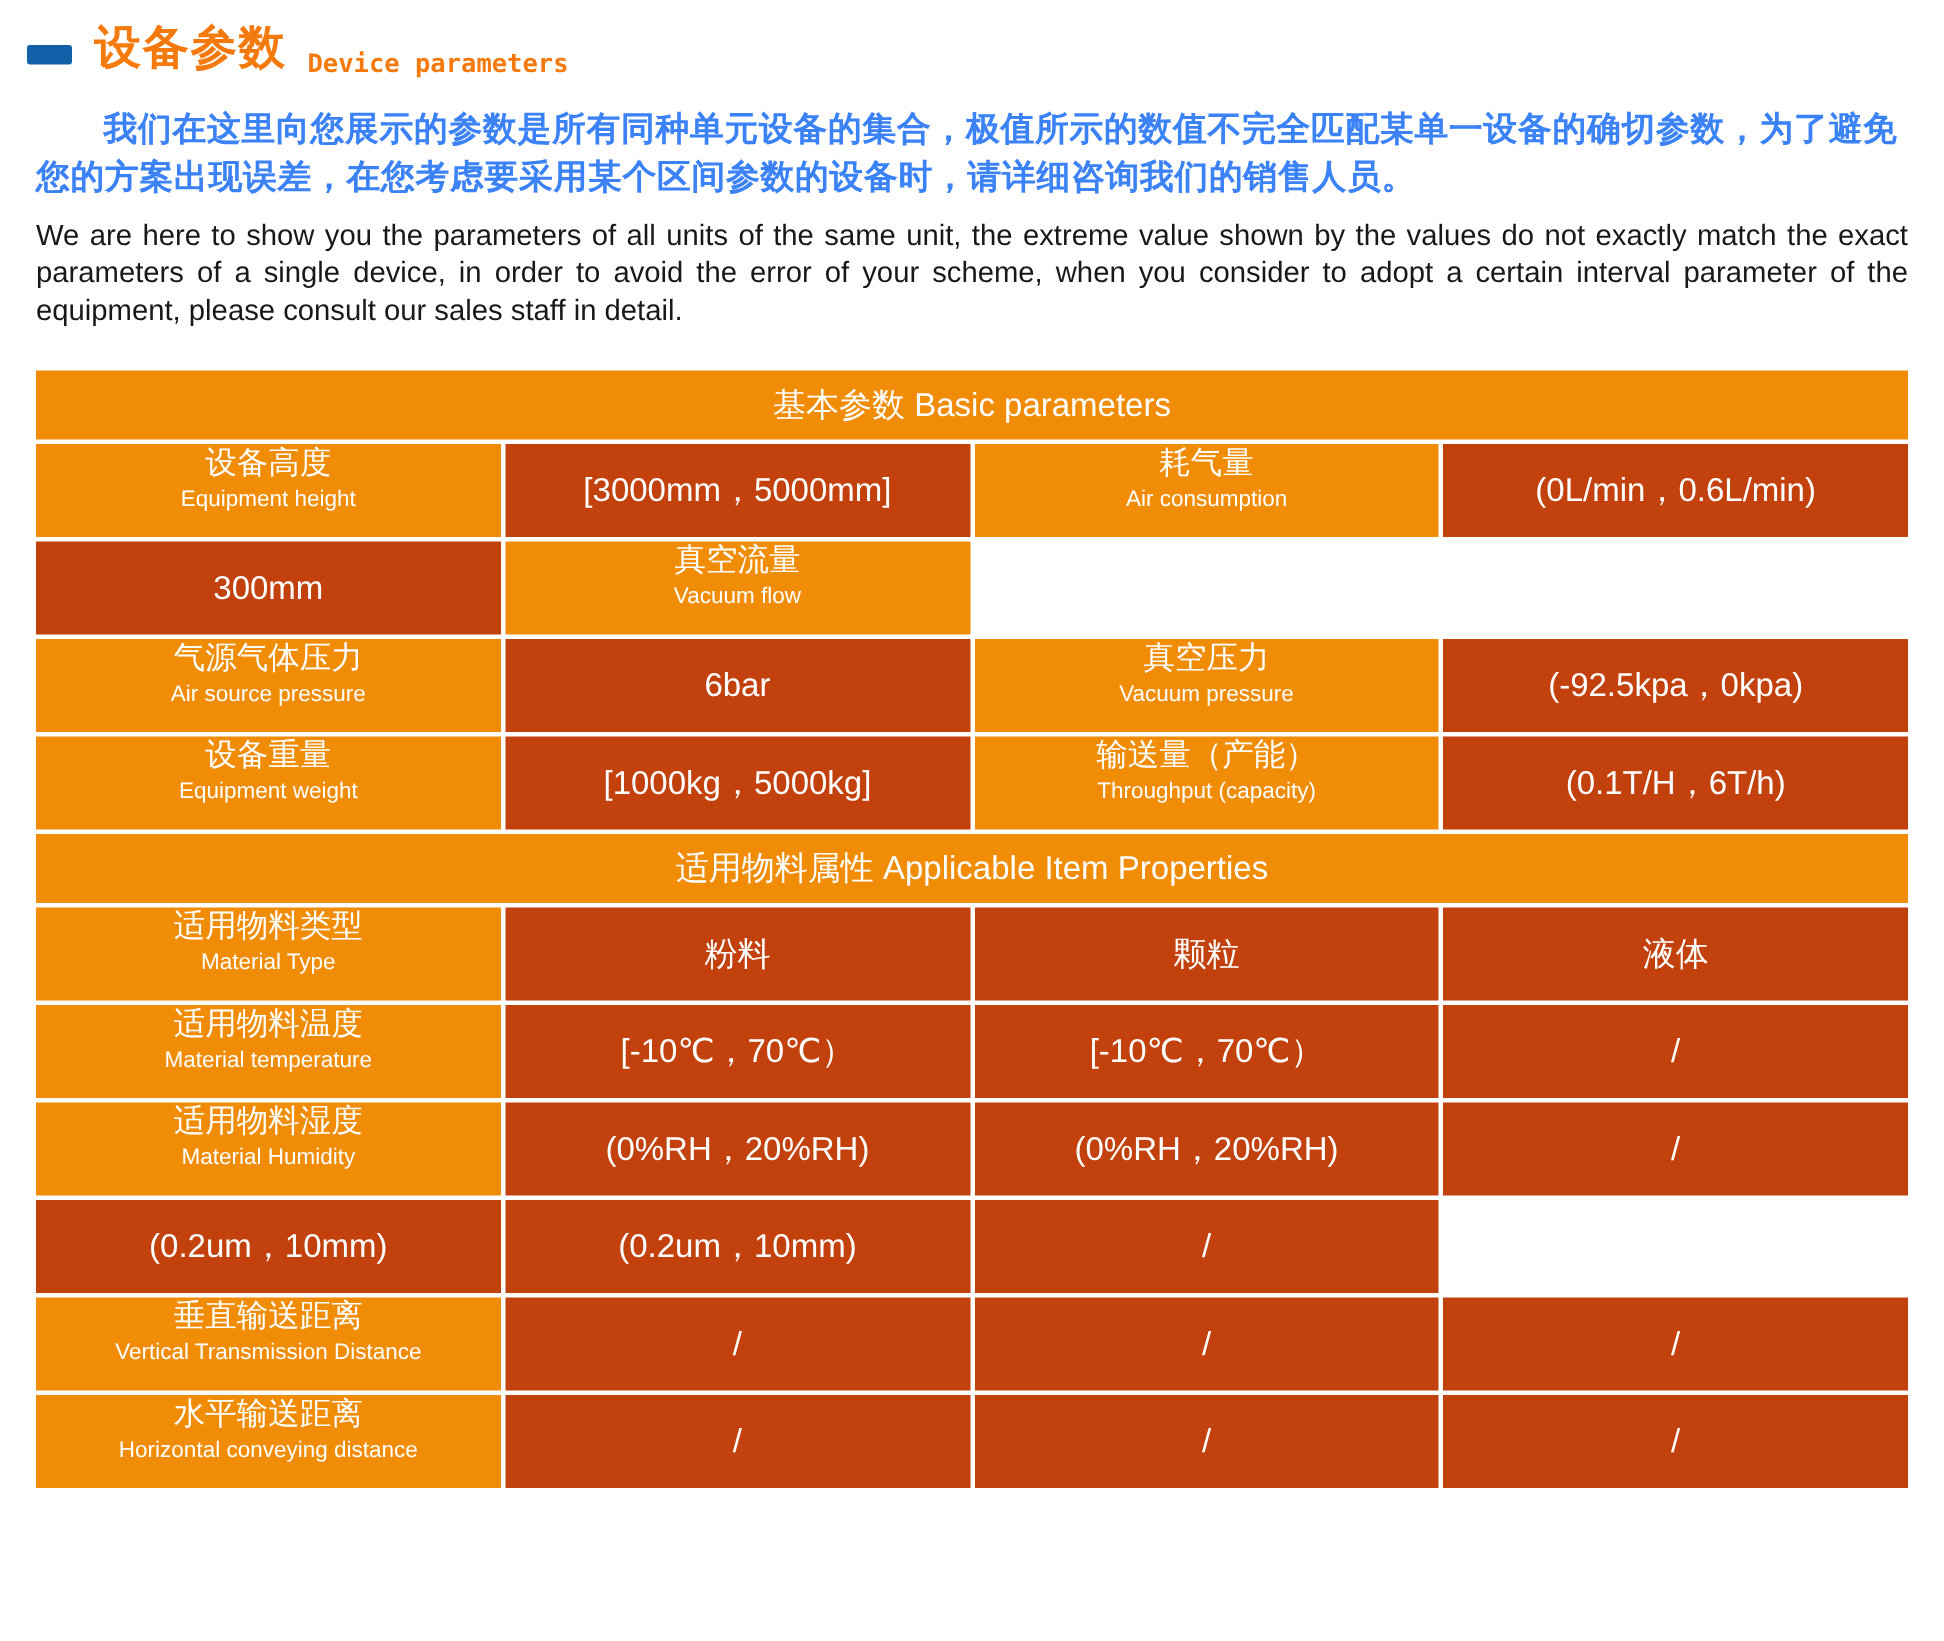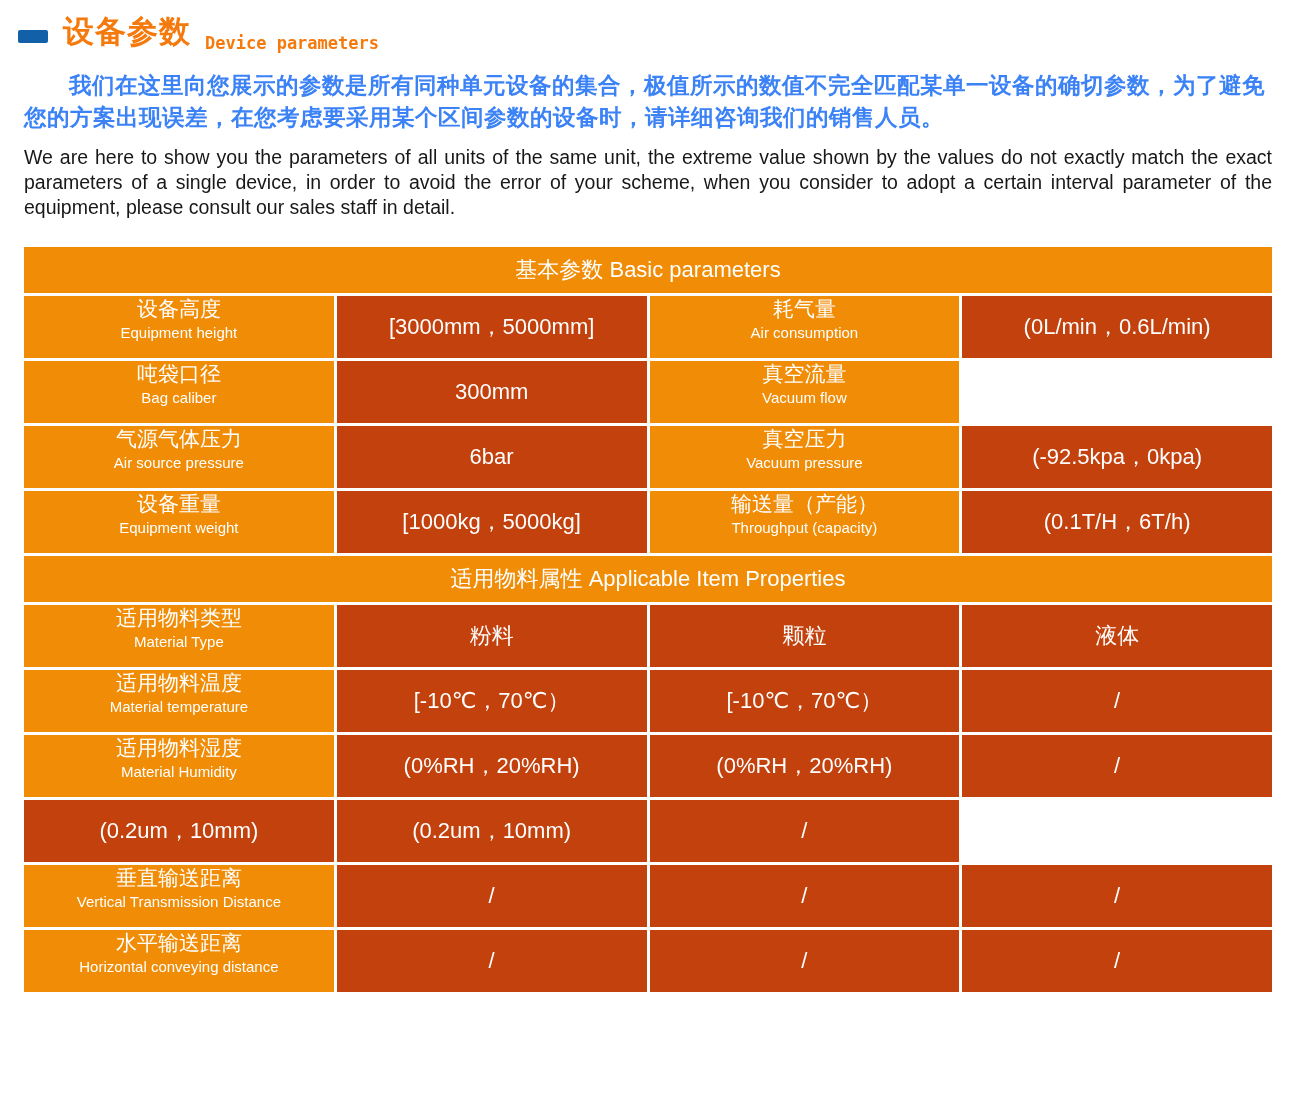--- a/index.html
+++ b/index.html
@@ -51,24 +51,20 @@
       </div>
       <div class="cell value">[3000mm，5000mm]</div>
       <div class="cell label">
         <div class="zh">耗气量</div>
         <div class="en">Air consumption</div>
       </div>
       <div class="cell value">(0L/min，0.6L/min)</div>
     </div>
 
     <div class="row">
-      <div class="cell label">
-        <div class="zh">吨袋口径</div>
-        <div class="en">Bag caliber</div>
-      </div>
       <div class="cell value">300mm</div>
       <div class="cell label">
         <div class="zh">真空流量</div>
         <div class="en">Vacuum flow</div>
       </div>
     </div>
 
     <div class="row">
       <div class="cell label">
         <div class="zh">气源气体压力</div>

